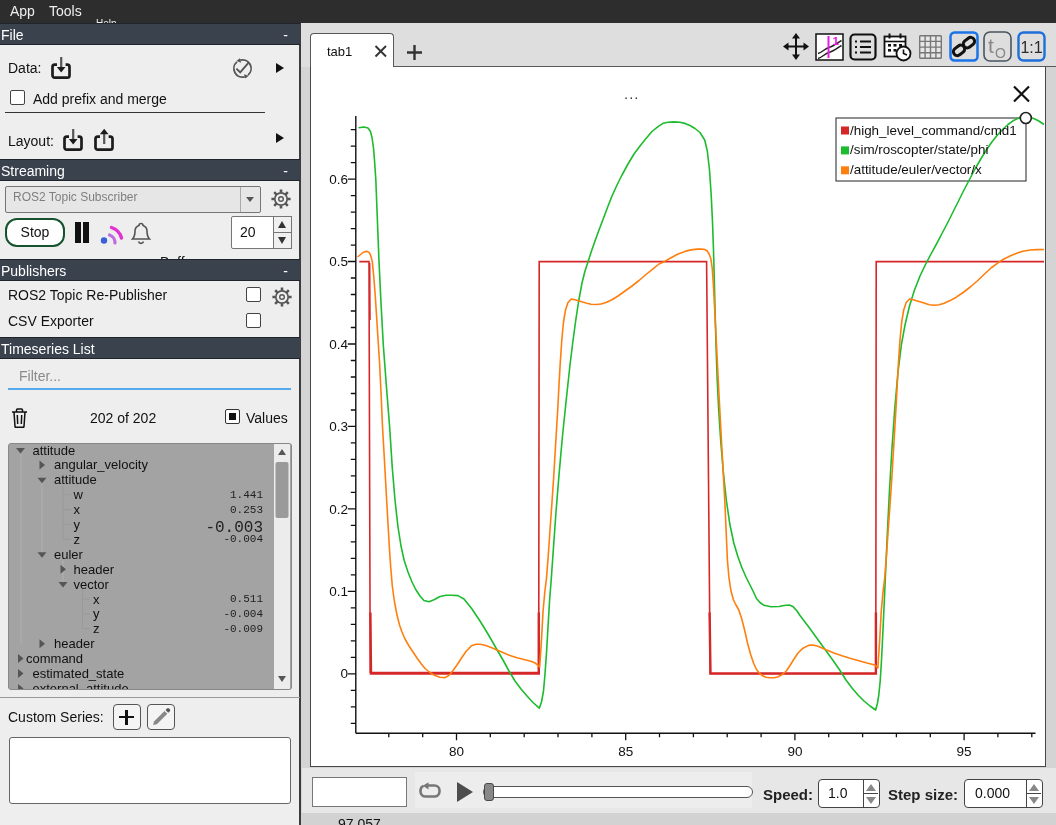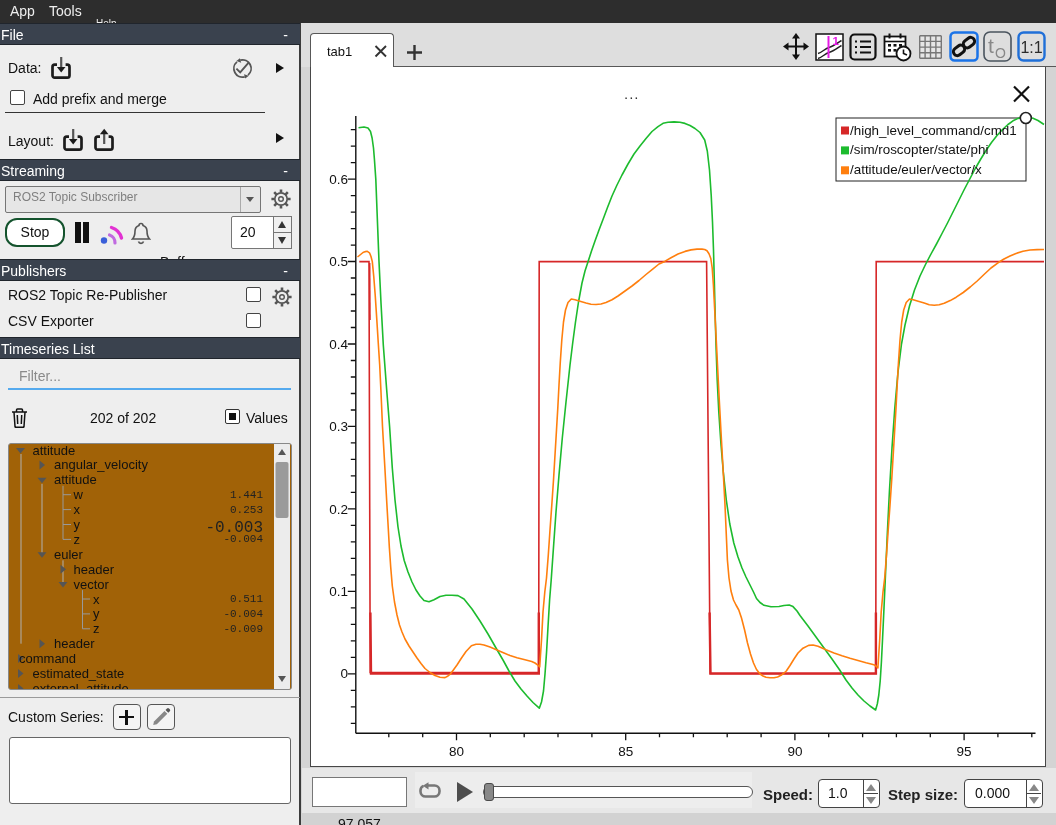--- a/index.html
+++ b/index.html
@@ -126,21 +126,21 @@
 <path d="M3,4 l1,14.5 a1,1 0 0 0 1,0.8 h7 a1,1 0 0 0 1,-0.8 L14,4"></path>
 <path d="M6.3,7 l0.4,9 M10.7,7 l-0.4,9"></path>
 </g>
     </svg></div>
 <div class="lbl" style="left:90px;top:410px;">202 of 202</div>
 <div class="abs" style="left:225px;top:409px;width:15px;height:15px;background:#fff;border:1.6px solid #333;border-radius:2px;">
   <div class="abs" style="left:2.5px;top:2.5px;width:7px;height:7px;background:#111;"></div>
 </div>
 <div class="lbl" style="left:246px;top:410px;">Values</div>
 
-<div class="abs" style="left:8px;top:443px;width:284px;height:247px;background:#a16207;border:1px solid #888;border-radius:3px;overflow:hidden;" id="treebox">
+<div class="abs" style="left:8px;top:443px;width:284px;height:247px;background:#a3a3a3;border:1px solid #888;border-radius:3px;overflow:hidden;" id="treebox">
     <svg width="282" height="245" style="position:absolute;left:0;top:0;">
 <path d="M12,10.0 V199.7" stroke="#b0b0b0" stroke-width="1"></path>
 <path d="M33,39.8 V110.3" stroke="#b0b0b0" stroke-width="1"></path>
 <path d="M54,41.8 V95.4" stroke="#999" stroke-width="1"></path>
 <path d="M54,50.7 H62" stroke="#999" stroke-width="1"></path>
 <path d="M54,65.6 H62" stroke="#999" stroke-width="1"></path>
 <path d="M54,80.5 H62" stroke="#999" stroke-width="1"></path>
 <path d="M54,95.4 H62" stroke="#999" stroke-width="1"></path>
 <path d="M54,116.3 V140.1" stroke="#b0b0b0" stroke-width="1"></path>
 <path d="M73.5,146.1 V184.8" stroke="#999" stroke-width="1"></path>
@@ -172,21 +172,21 @@
 <div style="position:absolute;left:45.0px;top:102.8px;font-size:13px;color:#111;white-space:nowrap;">euler</div>
 <div style="position:absolute;left:64.5px;top:117.7px;font-size:13px;color:#111;white-space:nowrap;">header</div>
 <div style="position:absolute;left:64.5px;top:132.6px;font-size:13px;color:#111;white-space:nowrap;">vector</div>
 <div style="position:absolute;left:84.0px;top:147.5px;font-size:13px;color:#111;white-space:nowrap;">x</div>
 <div style="position:absolute;right:28px;top:149.0px;font-size:11px;font-family:'Liberation Mono',monospace;color:#222;">0.511</div>
 <div style="position:absolute;left:84.0px;top:162.4px;font-size:13px;color:#111;white-space:nowrap;">y</div>
 <div style="position:absolute;right:28px;top:163.9px;font-size:11px;font-family:'Liberation Mono',monospace;color:#222;">-0.004</div>
 <div style="position:absolute;left:84.0px;top:177.3px;font-size:13px;color:#111;white-space:nowrap;">z</div>
 <div style="position:absolute;right:28px;top:178.8px;font-size:11px;font-family:'Liberation Mono',monospace;color:#222;">-0.009</div>
 <div style="position:absolute;left:45.0px;top:192.2px;font-size:13px;color:#111;white-space:nowrap;">header</div>
-<div style="position:absolute;left:10px;top:207.1px;font-size:13px;color:#111;white-space:nowrap;">command</div>
+<div style="position:absolute;left:17px;top:207.1px;font-size:13px;color:#111;white-space:nowrap;">command</div>
 <div style="position:absolute;left:23.5px;top:222.0px;font-size:13px;color:#111;white-space:nowrap;">estimated_state</div>
 <div style="position:absolute;left:23.5px;top:236.9px;font-size:13px;color:#111;white-space:nowrap;">external_attitude</div>
 <div style="position:absolute;right:1px;top:0;width:16px;height:245px;background:#ececec;"></div>
 <svg width="16" height="245" style="position:absolute;right:1px;top:0;">
       <path d="M4,11 h8 l-4,-6 z" fill="#555"></path>
       <rect x="1.5" y="18" width="13" height="56" rx="2" fill="#9a9a9a"></rect>
       <path d="M4,232 h8 l-4,6 z" fill="#555"></path>
     </svg>
   </div>
 

